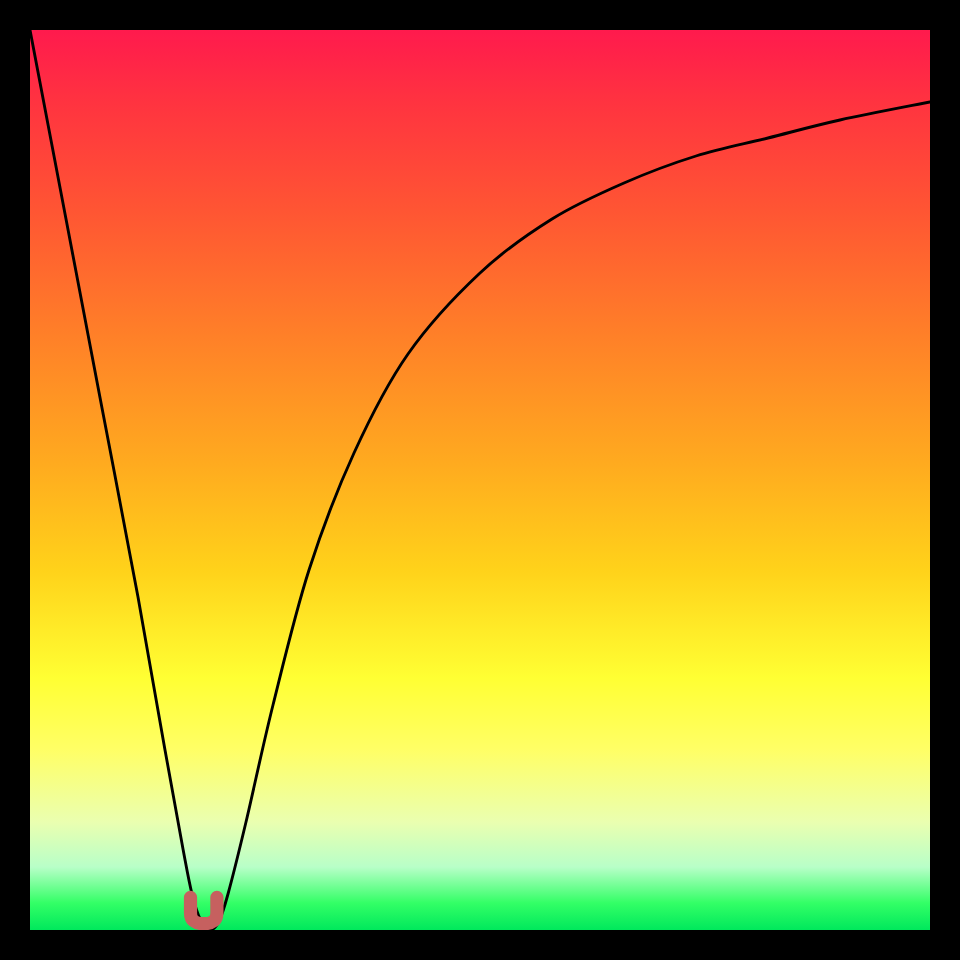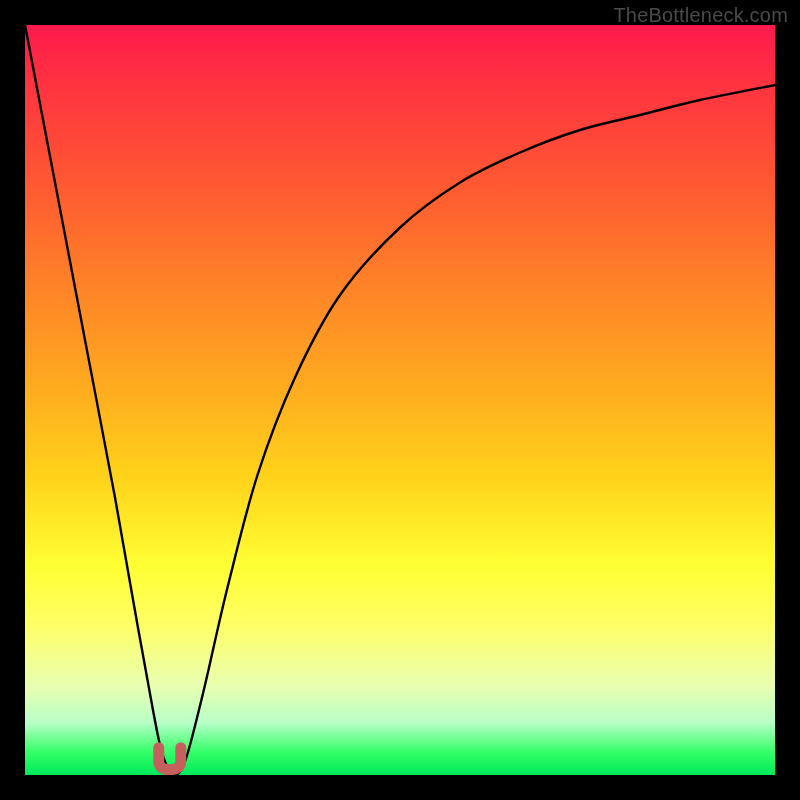--- a/index.html
+++ b/index.html
@@ -59,14 +59,13 @@
   <div class="plot-area">
     <svg class="curves" viewBox="0 0 750 750" preserveAspectRatio="none">
       <g>
         <path id="curve-path" fill="none" stroke="#000" stroke-width="2.4" stroke-linecap="round" stroke-linejoin="round" d="M 0 0 C 5 26.25, 20 105, 30 157.5 C 40 210, 50 262.50000000000006, 60 315.00000000000006 C 70 367.50000000000006, 81.25 425, 90 472.5 C 98.75 520, 106.25 565, 112.5 600 C 118.75 635, 123.75000000000001 662.5, 127.50000000000001 682.5 C 131.25 702.5, 132.5 710, 135 720 C 137.5 730, 140 737.5, 142.5 742.5 C 145 747.5, 147.5 750, 150 750 C 152.5 750, 155 747.5, 157.5 742.5 C 160 737.5, 161.25 733.75, 165 720 C 168.75 706.25, 173.75 686.25, 180 660 C 186.25 633.75, 193.75 597.5, 202.5 562.5 C 211.25 527.5, 221.25 485, 232.5 450 C 243.75 415, 256.25 382.5, 270 352.5 C 283.75 322.5, 297.5 295, 315 270 C 332.5 245, 355 221.25, 375 202.5 C 395 183.75, 414.99999999999994 170, 434.99999999999994 157.5 C 454.99999999999994 145, 475 136.25, 495 127.5 C 515 118.75, 535 111.25, 555 105 C 575 98.75, 595 95, 615 90 C 635 85, 652.5 80, 675 75 C 697.5 70, 737.5 62.5, 750 60"></path>
       </g>
       <g id="marker-g">
         <path id="marker-path" fill="none" stroke-width="11" stroke-linecap="round" stroke-linejoin="round" d="M 133.75 722.75 L 133.75 735.75 Q 133.75 744.75 144.75 744.75 Q 155.75 744.75 155.75 735.75 L 155.75 722.75" stroke="#c6605f"></path>
       </g>
     </svg>
   </div>
-  <div class="watermark">TheBottleneck.com</div>
 </div>
 
 </body></html>

